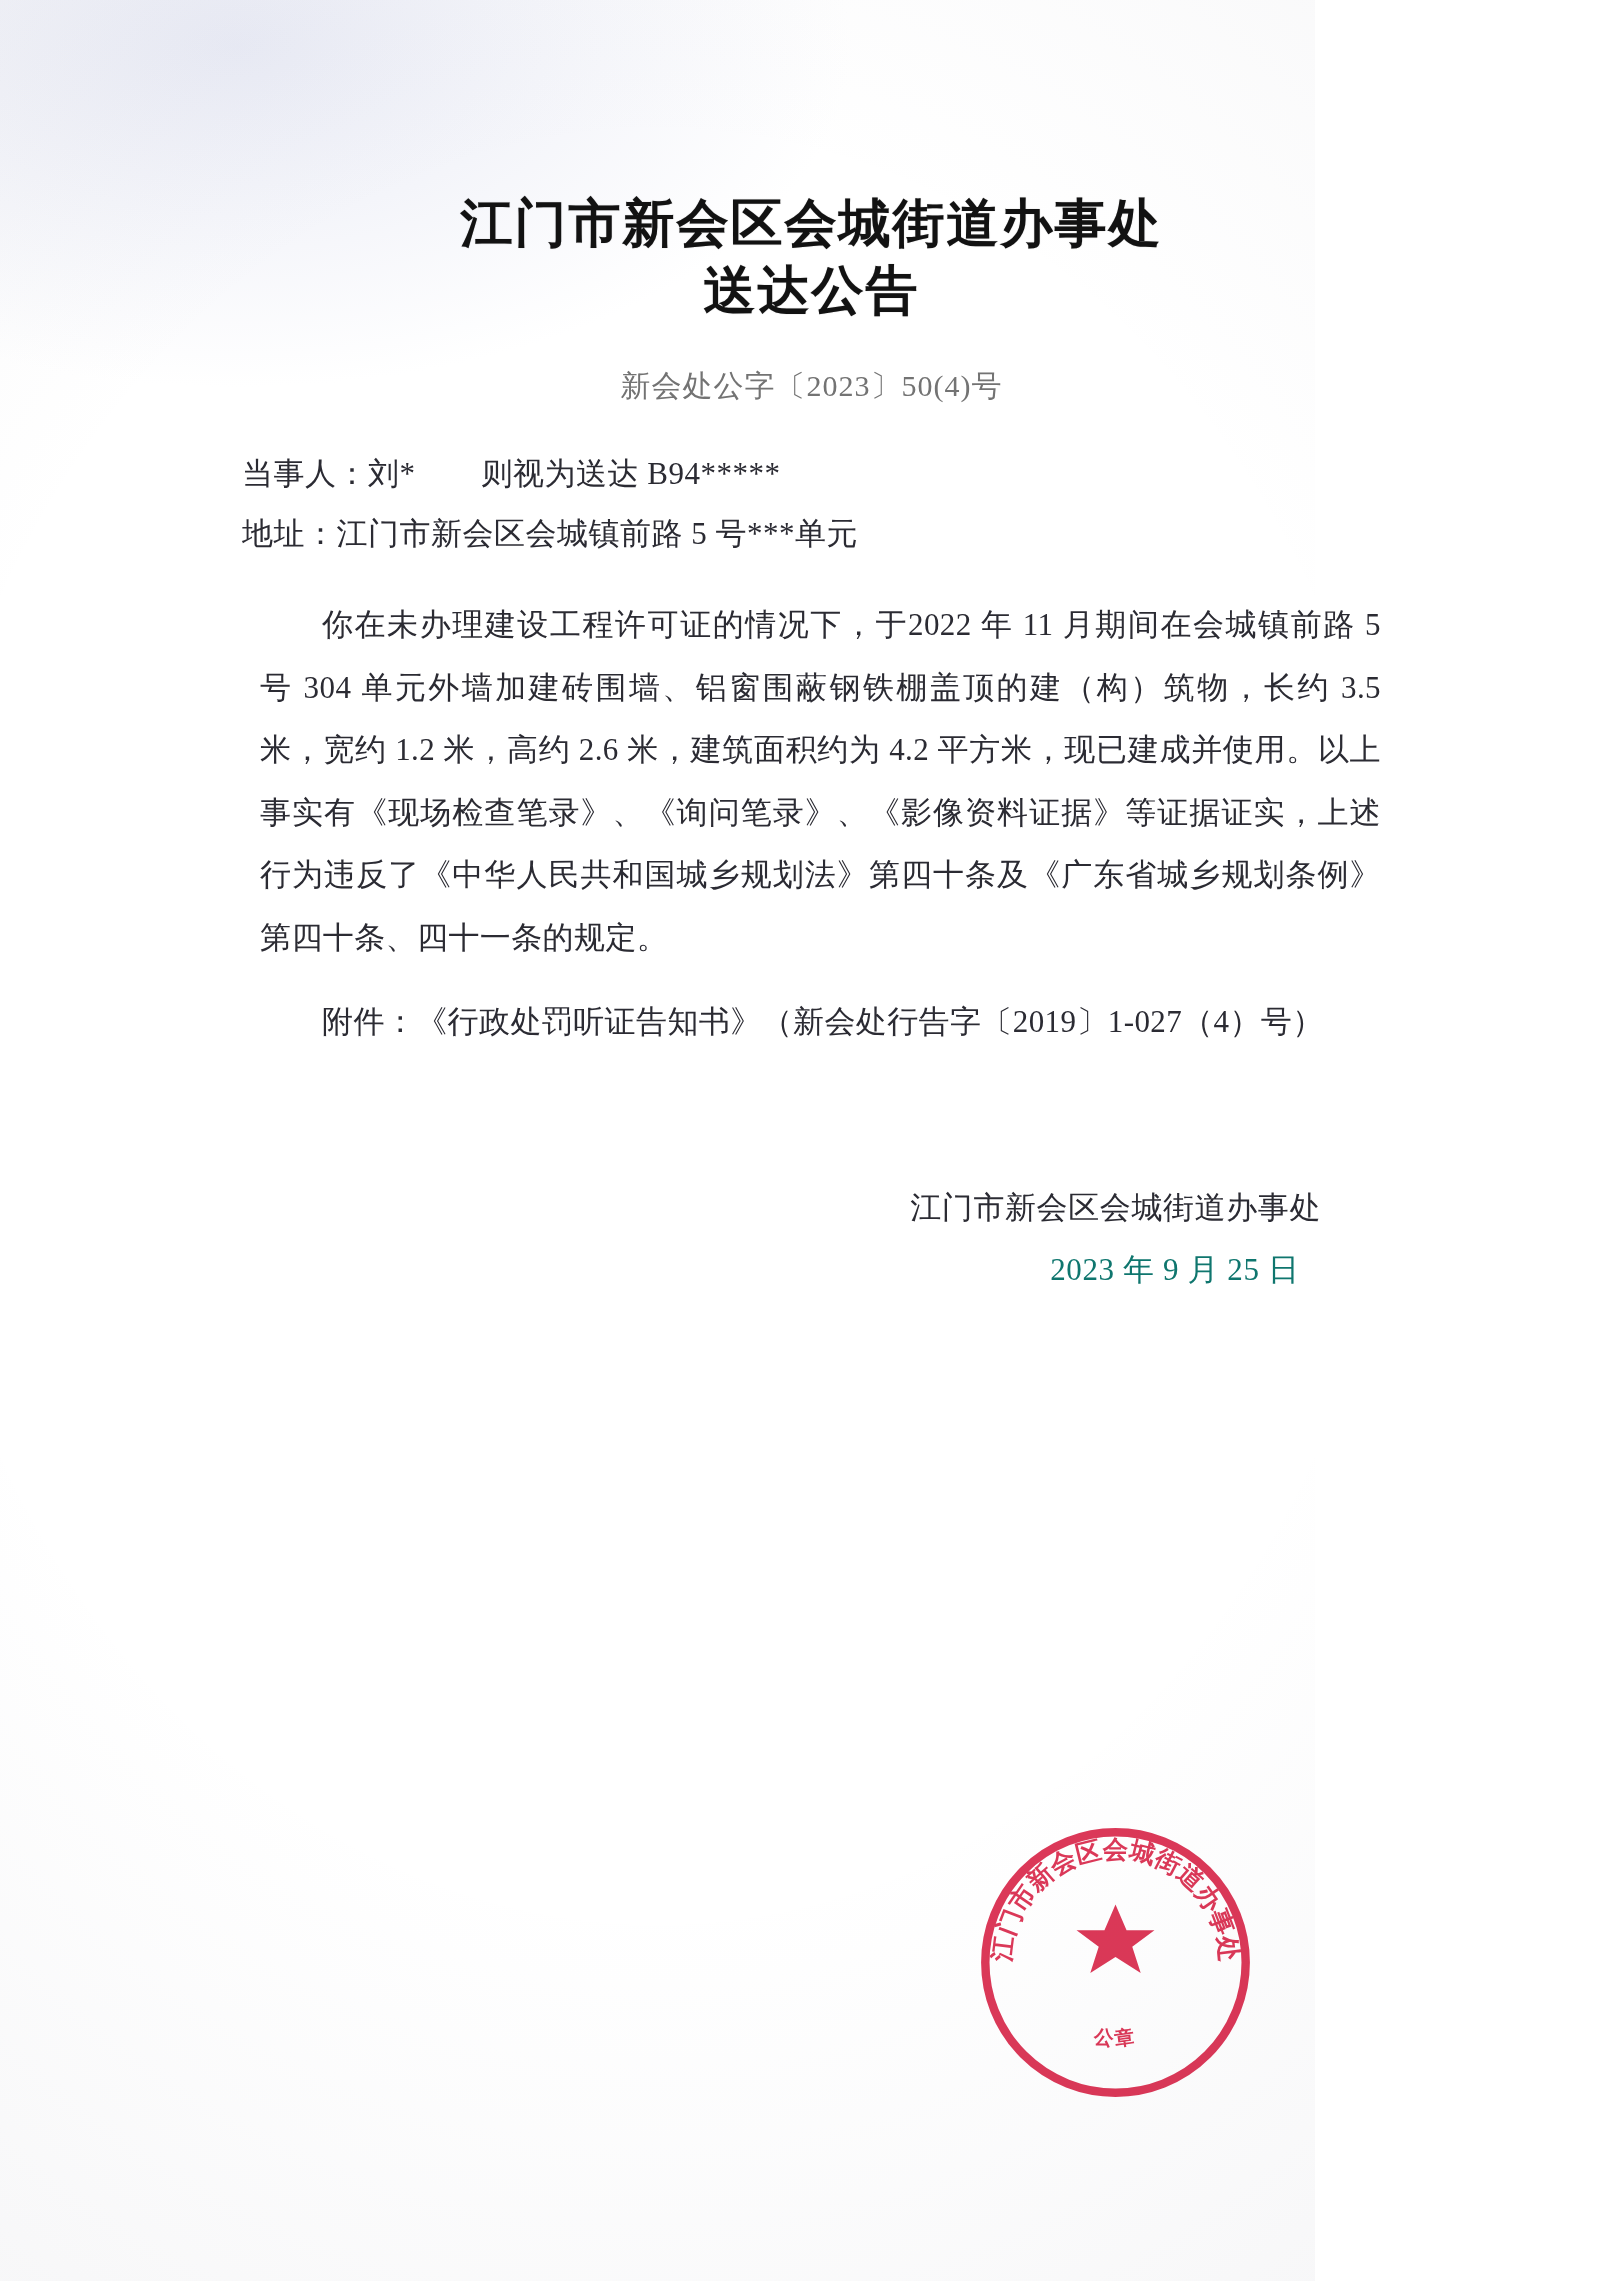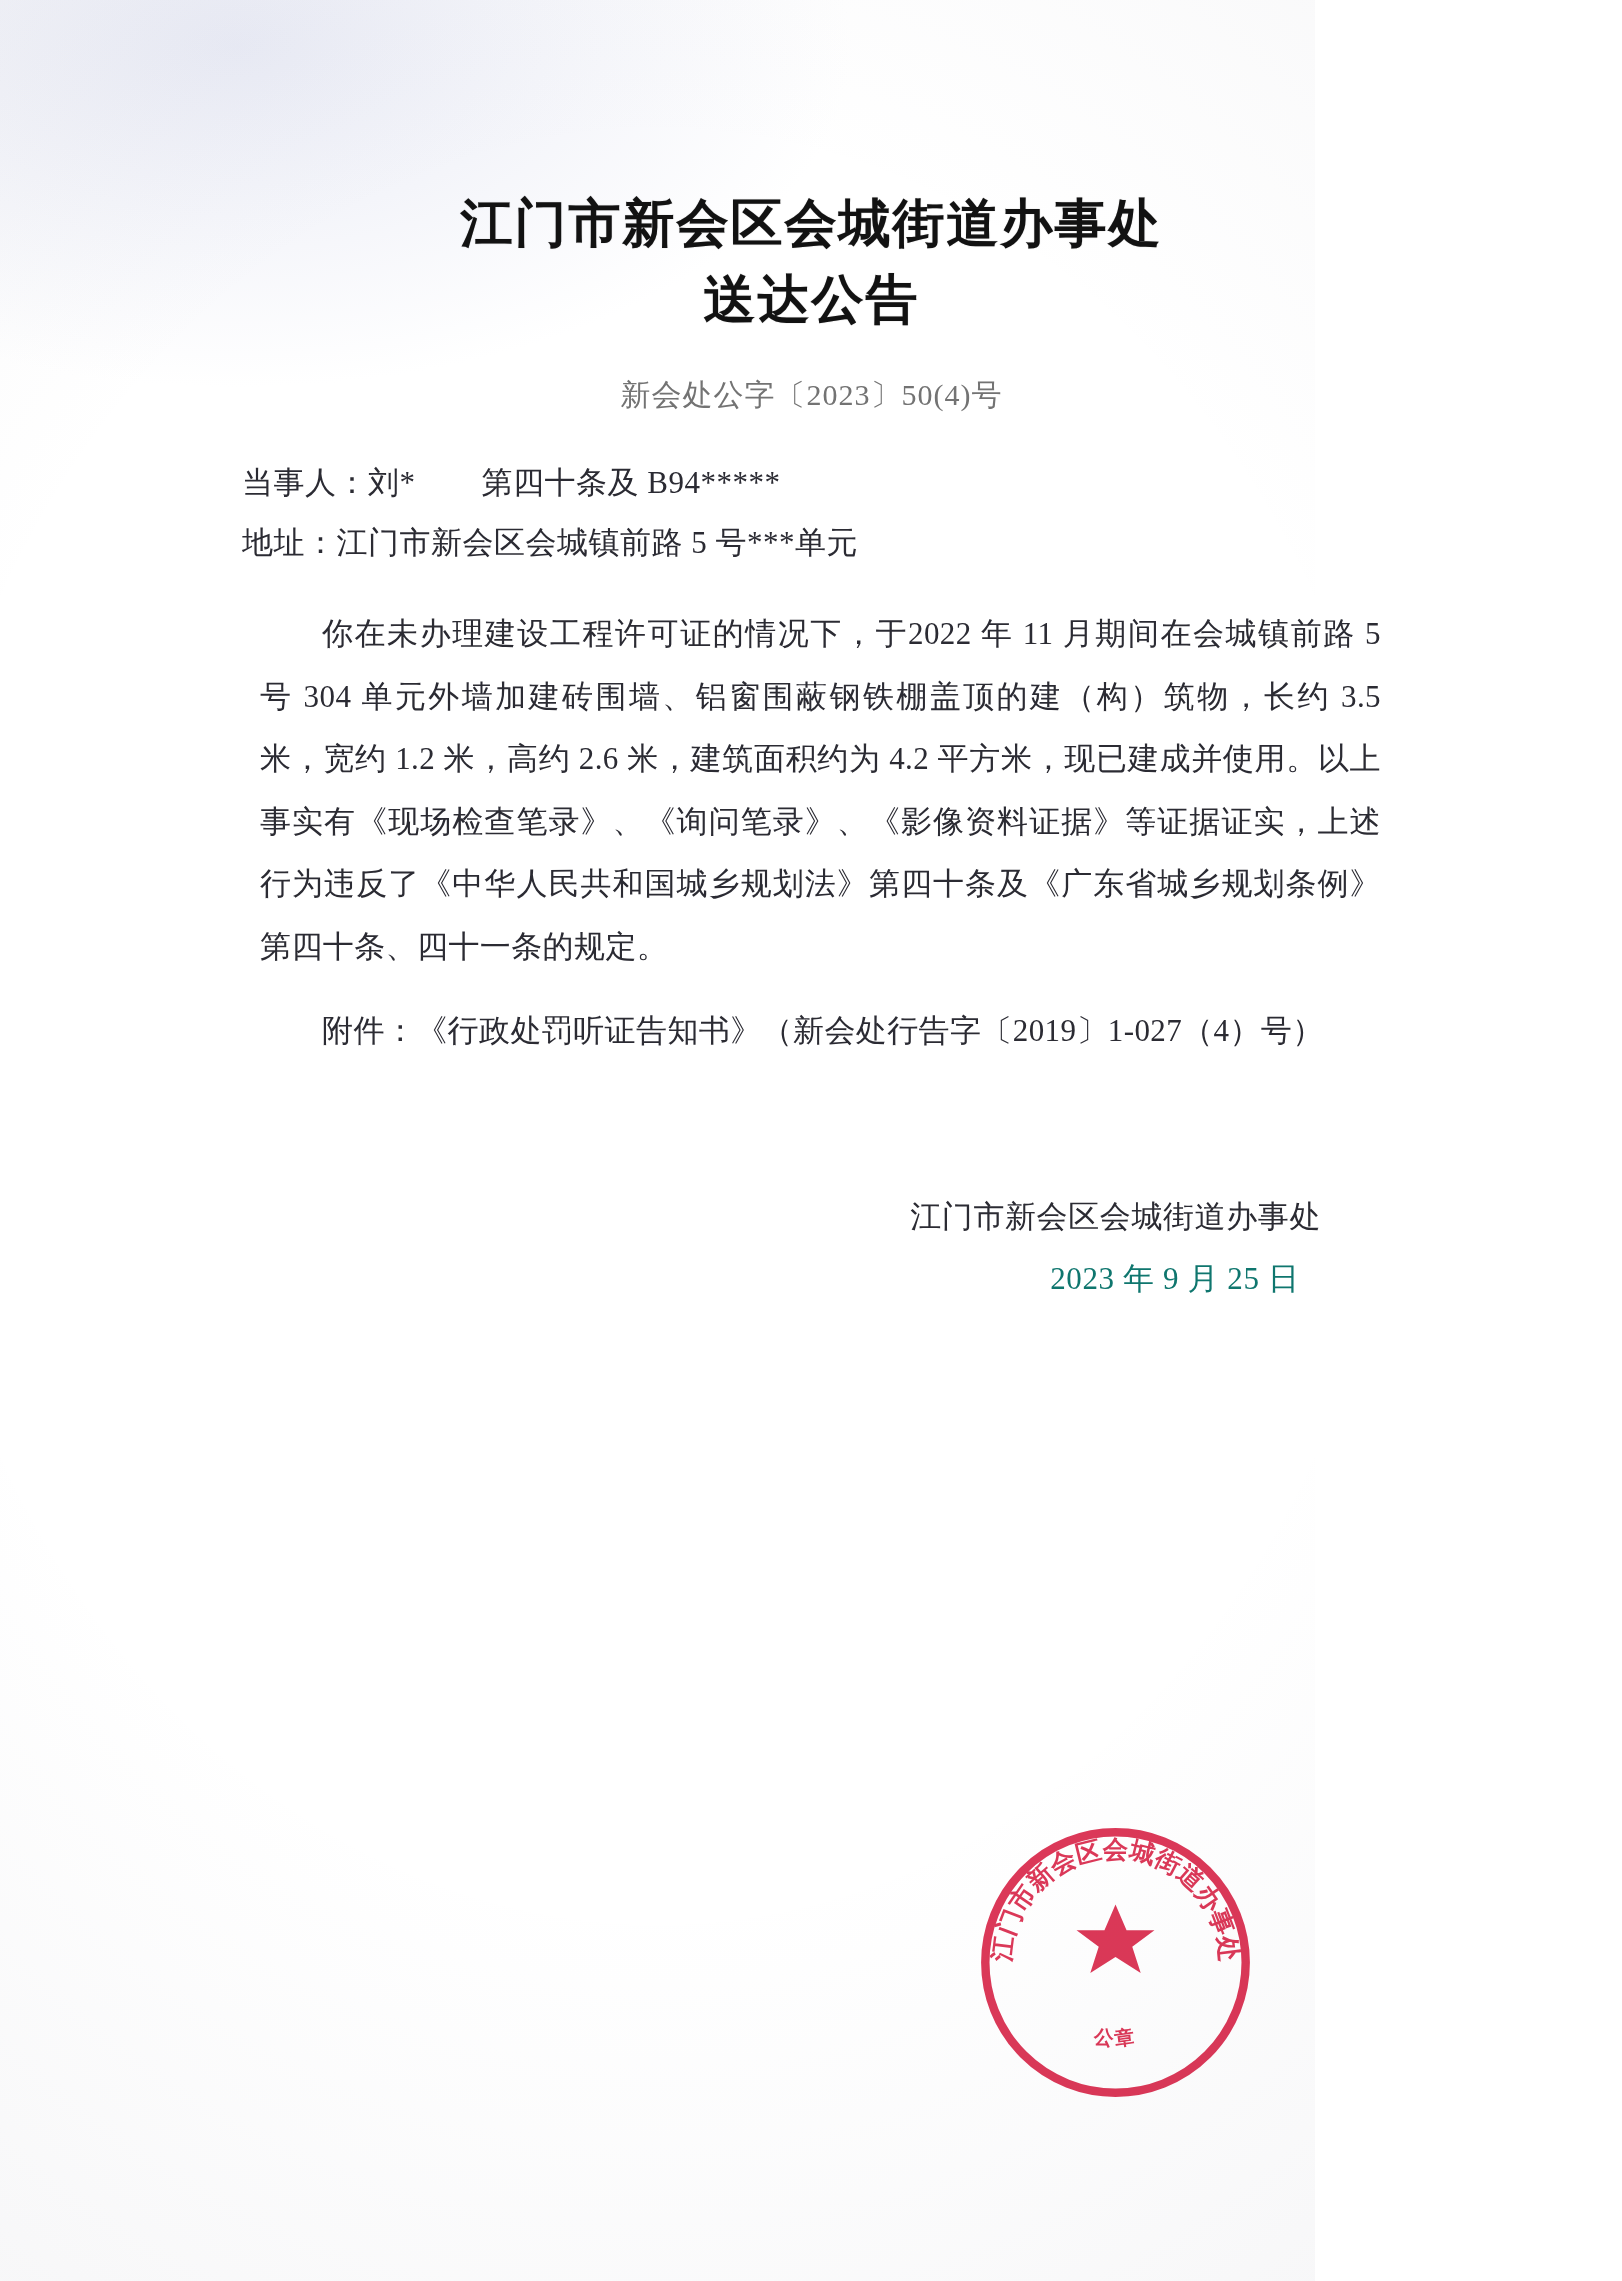--- a/index.html
+++ b/index.html
@@ -31,21 +31,21 @@
   .title-block{margin-top:191px;text-align:center;}
   .doc-title{
     font-family:"DejaVu Sans","Liberation Sans",sans-serif;
     font-weight:700;
     font-size:52px;
     letter-spacing:2px;
     color:#121212;
     line-height:1.26;
     text-shadow:0 0 1px rgba(0,0,0,.35);
   }
-  .doc-title.line2{margin-top:10px;}
+  .doc-title.line2{margin-top:1px;}
   .doc-number{
     margin-top:43px;
     text-align:center;
     font-size:30px;
     color:#737373;
     letter-spacing:1px;
     font-family:"Liberation Serif","DejaVu Serif",serif;
   }
   
   .party-block{margin-top:37px;}
@@ -124,21 +124,21 @@
   <div class="content">
 
     <div class="title-block">
       <div class="doc-title line1">江门市新会区会城街道办事处</div>
       <div class="doc-title line2">送达公告</div>
     </div>
 
     <div class="doc-number">新会处公字〔2023〕50(4)号</div>
 
     <div class="party-block">
-      <div class="party-line">当事人：刘*        第四十条及 B94*****</div>
+      <div class="party-line">当事人：刘*        则视为送达 B94*****</div>
       <div class="party-line">地址：江门市新会区会城镇前路 5 号***单元</div>
     </div>
 
     <div class="body-block">
       <p class="para">你在未办理建设工程许可证的情况下，于2022 年 11 月期间在会城镇前路 5 号 304 单元外墙加建砖围墙、铝窗围蔽钢铁棚盖顶的建（构）筑物，长约 3.5 米，宽约 1.2 米，高约 2.6 米，建筑面积约为 4.2 平方米，现已建成并使用。以上事实有《现场检查笔录》、《询问笔录》、《影像资料证据》等证据证实，上述行为违反了《中华人民共和国城乡规划法》第四十条及《广东省城乡规划条例》第四十条、四十一条的规定。</p>
       <p class="para">附件：《行政处罚听证告知书》（新会处行告字〔2019〕1-027（4）号）</p>
     </div>
 
     <div class="sign-block">
       <div class="sign-line">江门市新会区会城街道办事处</div>

